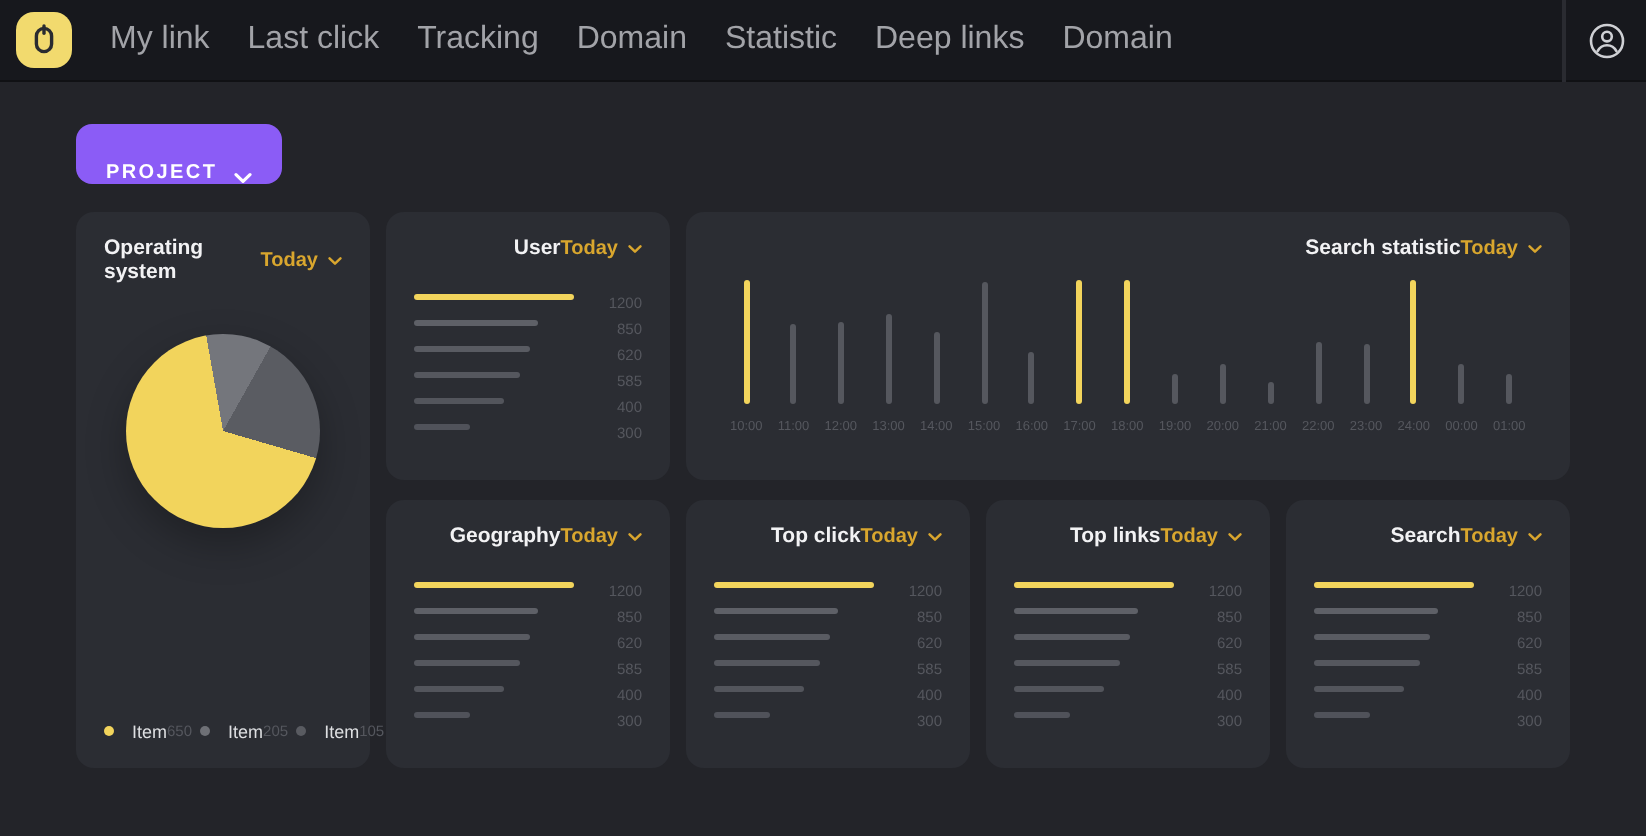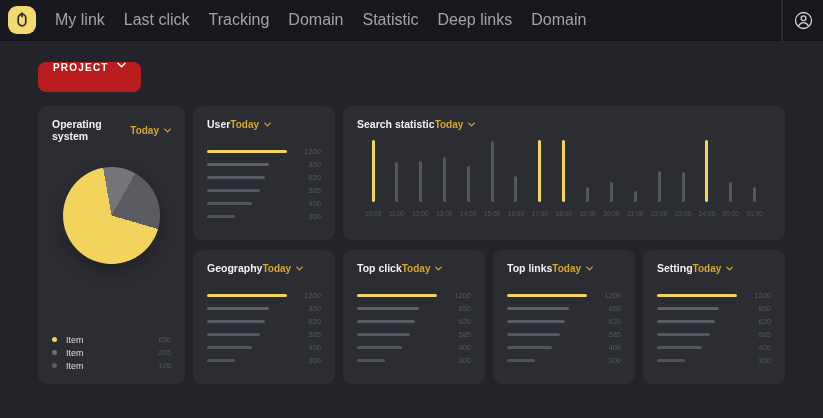--- a/index.html
+++ b/index.html
@@ -33,51 +33,51 @@
   .search-input::placeholder { color:#70727A; }
   .icon-cell {
     width:40px; height:41px; display:flex; align-items:center; justify-content:center;
     cursor:pointer; flex:0 0 auto;
   }
   
   .page { padding:0 38px; }
   .page-head { margin-top:21px; display:flex; align-items:center; justify-content:space-between; }
   .page-title { font-size:25px; font-weight:700; letter-spacing:1px; color:#FFFFFF; }
   .project-btn {
-    background:#b91c1c; border:none; border-radius:8px; height:30px; padding:0 15px;
-    display:flex; align-items:flex-start; gap:8px; cursor:pointer;
+    background:#8b5cf6; border:none; border-radius:8px; height:30px; padding:0 15px;
+    display:flex; align-items:flex-end; gap:8px; cursor:pointer;
     color:#FFFFFF; font-size:10px; font-weight:700; letter-spacing:1.2px; font-family:inherit;
   }
   
   .grid {
     margin-top:14px;
     display:grid;
     grid-template-columns:147px repeat(4,1fr);
     grid-template-rows:134px 134px;
     column-gap:8px; row-gap:10px;
   }
   .card { background:#2B2D33; border-radius:9px; padding:12px 14px; position:relative; }
   .card-os { grid-row:1 / 3; display:flex; flex-direction:column; }
   .card-wide { grid-column:3 / 6; }
-  .card-head { display:flex; align-items:center; justify-content:flex-start; }
+  .card-head { display:flex; align-items:center; justify-content:flex-end; }
   .card-title { font-size:10.5px; font-weight:700; color:#F2F2F4; }
   .filter { display:flex; align-items:center; gap:5px; cursor:pointer; }
   .filter-label { font-size:10px; font-weight:700; color:#D9A62E; }
   
   .hbars { margin-top:17px; display:flex; flex-direction:column; gap:5px; }
-  .hbar-row { display:flex; align-items:center; height:8px; }
+  .hbar-row { display:flex; align-items:flex-start; height:8px; }
   .hbar-track { flex:1; display:flex; align-items:center; }
   .hbar { height:3px; border-radius:2px; }
   .hbar-val { width:28px; text-align:right; font-size:7.5px; color:#55575E; margin-left:6px; }
   
   .pie {
     width:97px; height:97px; border-radius:50%; margin:25px auto 0;
     box-shadow:0 8px 20px rgba(0,0,0,.28);
   }
-  .legend { margin-top:auto; display:flex; flex-direction:column; gap:4px; padding-bottom:2px; }
+  .legend { margin-top:auto; display:flex; flex-direction:row; gap:4px; padding-bottom:2px; }
   .legend-row { display:flex; align-items:center; height:9px; }
   .legend-dot { width:5px; height:5px; border-radius:50%; }
   .legend-label { margin-left:9px; font-size:9px; color:#DEDFE2; }
   .legend-val { margin-left:auto; font-size:7.5px; color:#55575E; }
   
   .vchart { margin-top:10px; display:flex; justify-content:space-between; padding:0 8px; }
   .vcol { display:flex; flex-direction:column; align-items:center; }
   .vbar-area { height:62px; display:flex; align-items:flex-end; }
   .vbar { width:3px; border-radius:2px; }
   .vtime { margin-top:8px; font-size:6.5px; color:#55575E; white-space:nowrap; }
@@ -480,21 +480,21 @@
           <span class="hbar-track">
               <span class="hbar" style="width: 35%; background: rgb(80, 82, 90);"></span>
             </span>
           <span class="hbar-val">300</span>
         </div>
         </div>
     </div>
 
     <div class="card">
       <div class="card-head">
-        <span class="card-title">Setting</span>
+        <span class="card-title">Search</span>
         <span class="filter">
           <span class="filter-label">Today</span>
           <svg width="7" height="5" viewBox="0 0 9 6" fill="none">
               <path d="M1 1.3 4.5 4.7 8 1.3" stroke="#D9A62E" stroke-width="1.6" stroke-linecap="round" stroke-linejoin="round"></path>
             </svg>
         </span>
       </div>
       <div class="hbars">
 
       <div class="hbar-row">

